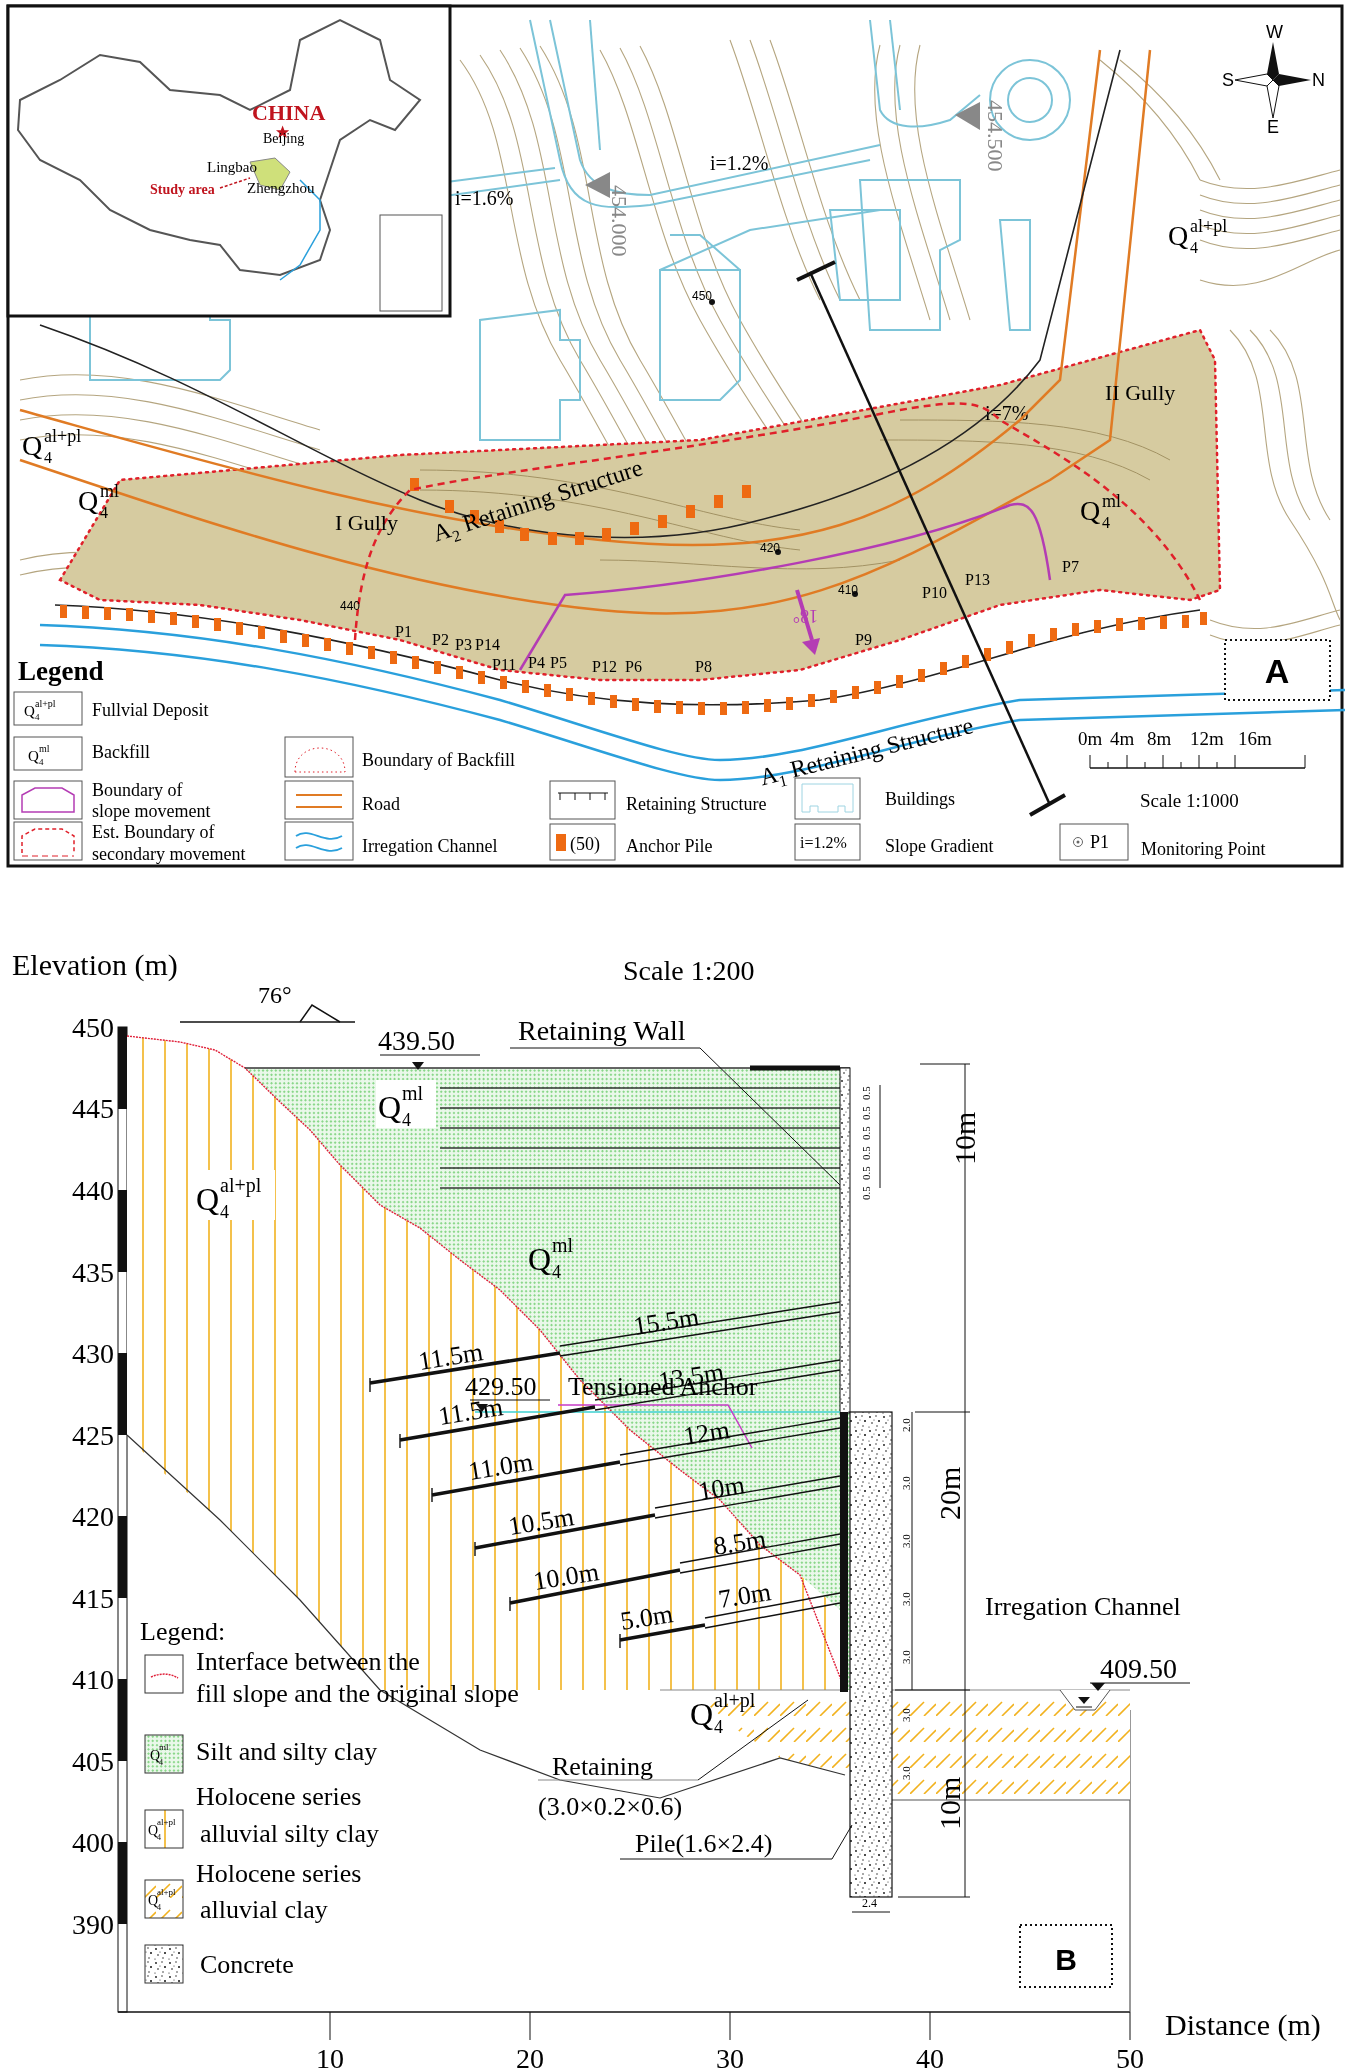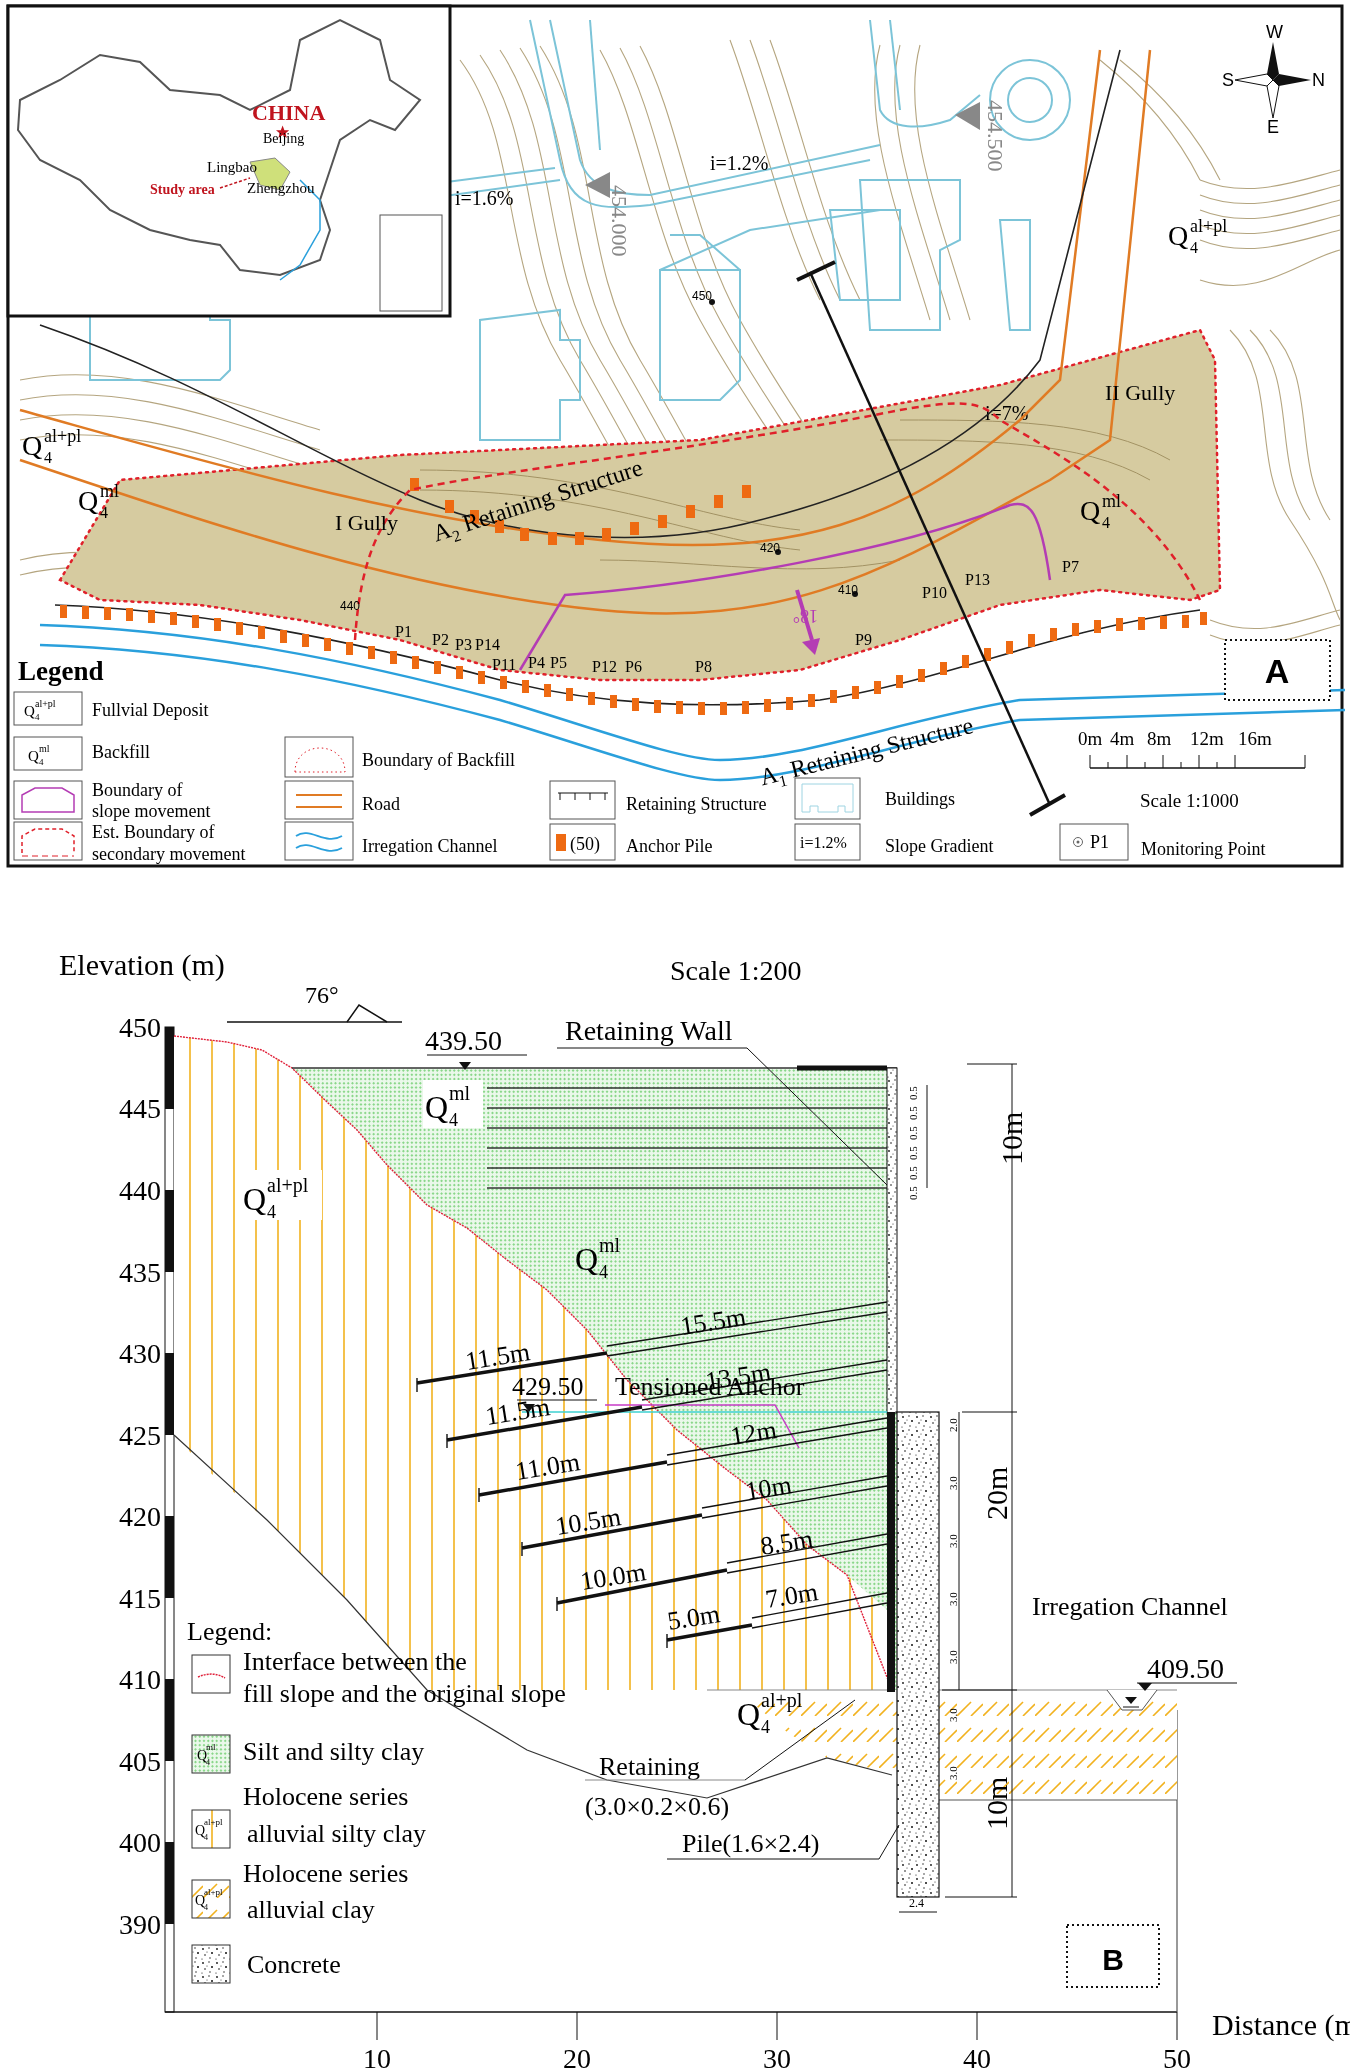--- a/index.html
+++ b/index.html
@@ -1,19 +1,19 @@
 <!DOCTYPE html>
 <html><head>
 <meta charset="utf-8">
 <style>
   html,body{margin:0;padding:0;background:#fff;}
   body{width:1350px;height:2071px;position:relative;overflow:hidden;font-family:"Liberation Serif","DejaVu Serif",serif;color:#111;}
   .panel{position:absolute;}
   #panelA{left:0;top:0;width:1350px;height:872px;}
-  #panelB{left:0;top:872px;width:1128px;height:1199px;padding-left:47px;}
+  #panelB{left:0;top:872px;width:1128px;height:1199px;}
   svg{display:block;}
   .serif{font-family:"Liberation Serif","DejaVu Serif",serif;}
   .sans{font-family:"Liberation Sans","DejaVu Sans",sans-serif;}
 </style>
 </head>
 <body>
 
 <div class="panel" id="panelA">
 <svg width="1350" height="872" viewBox="0 0 1350 872">
   <defs>

